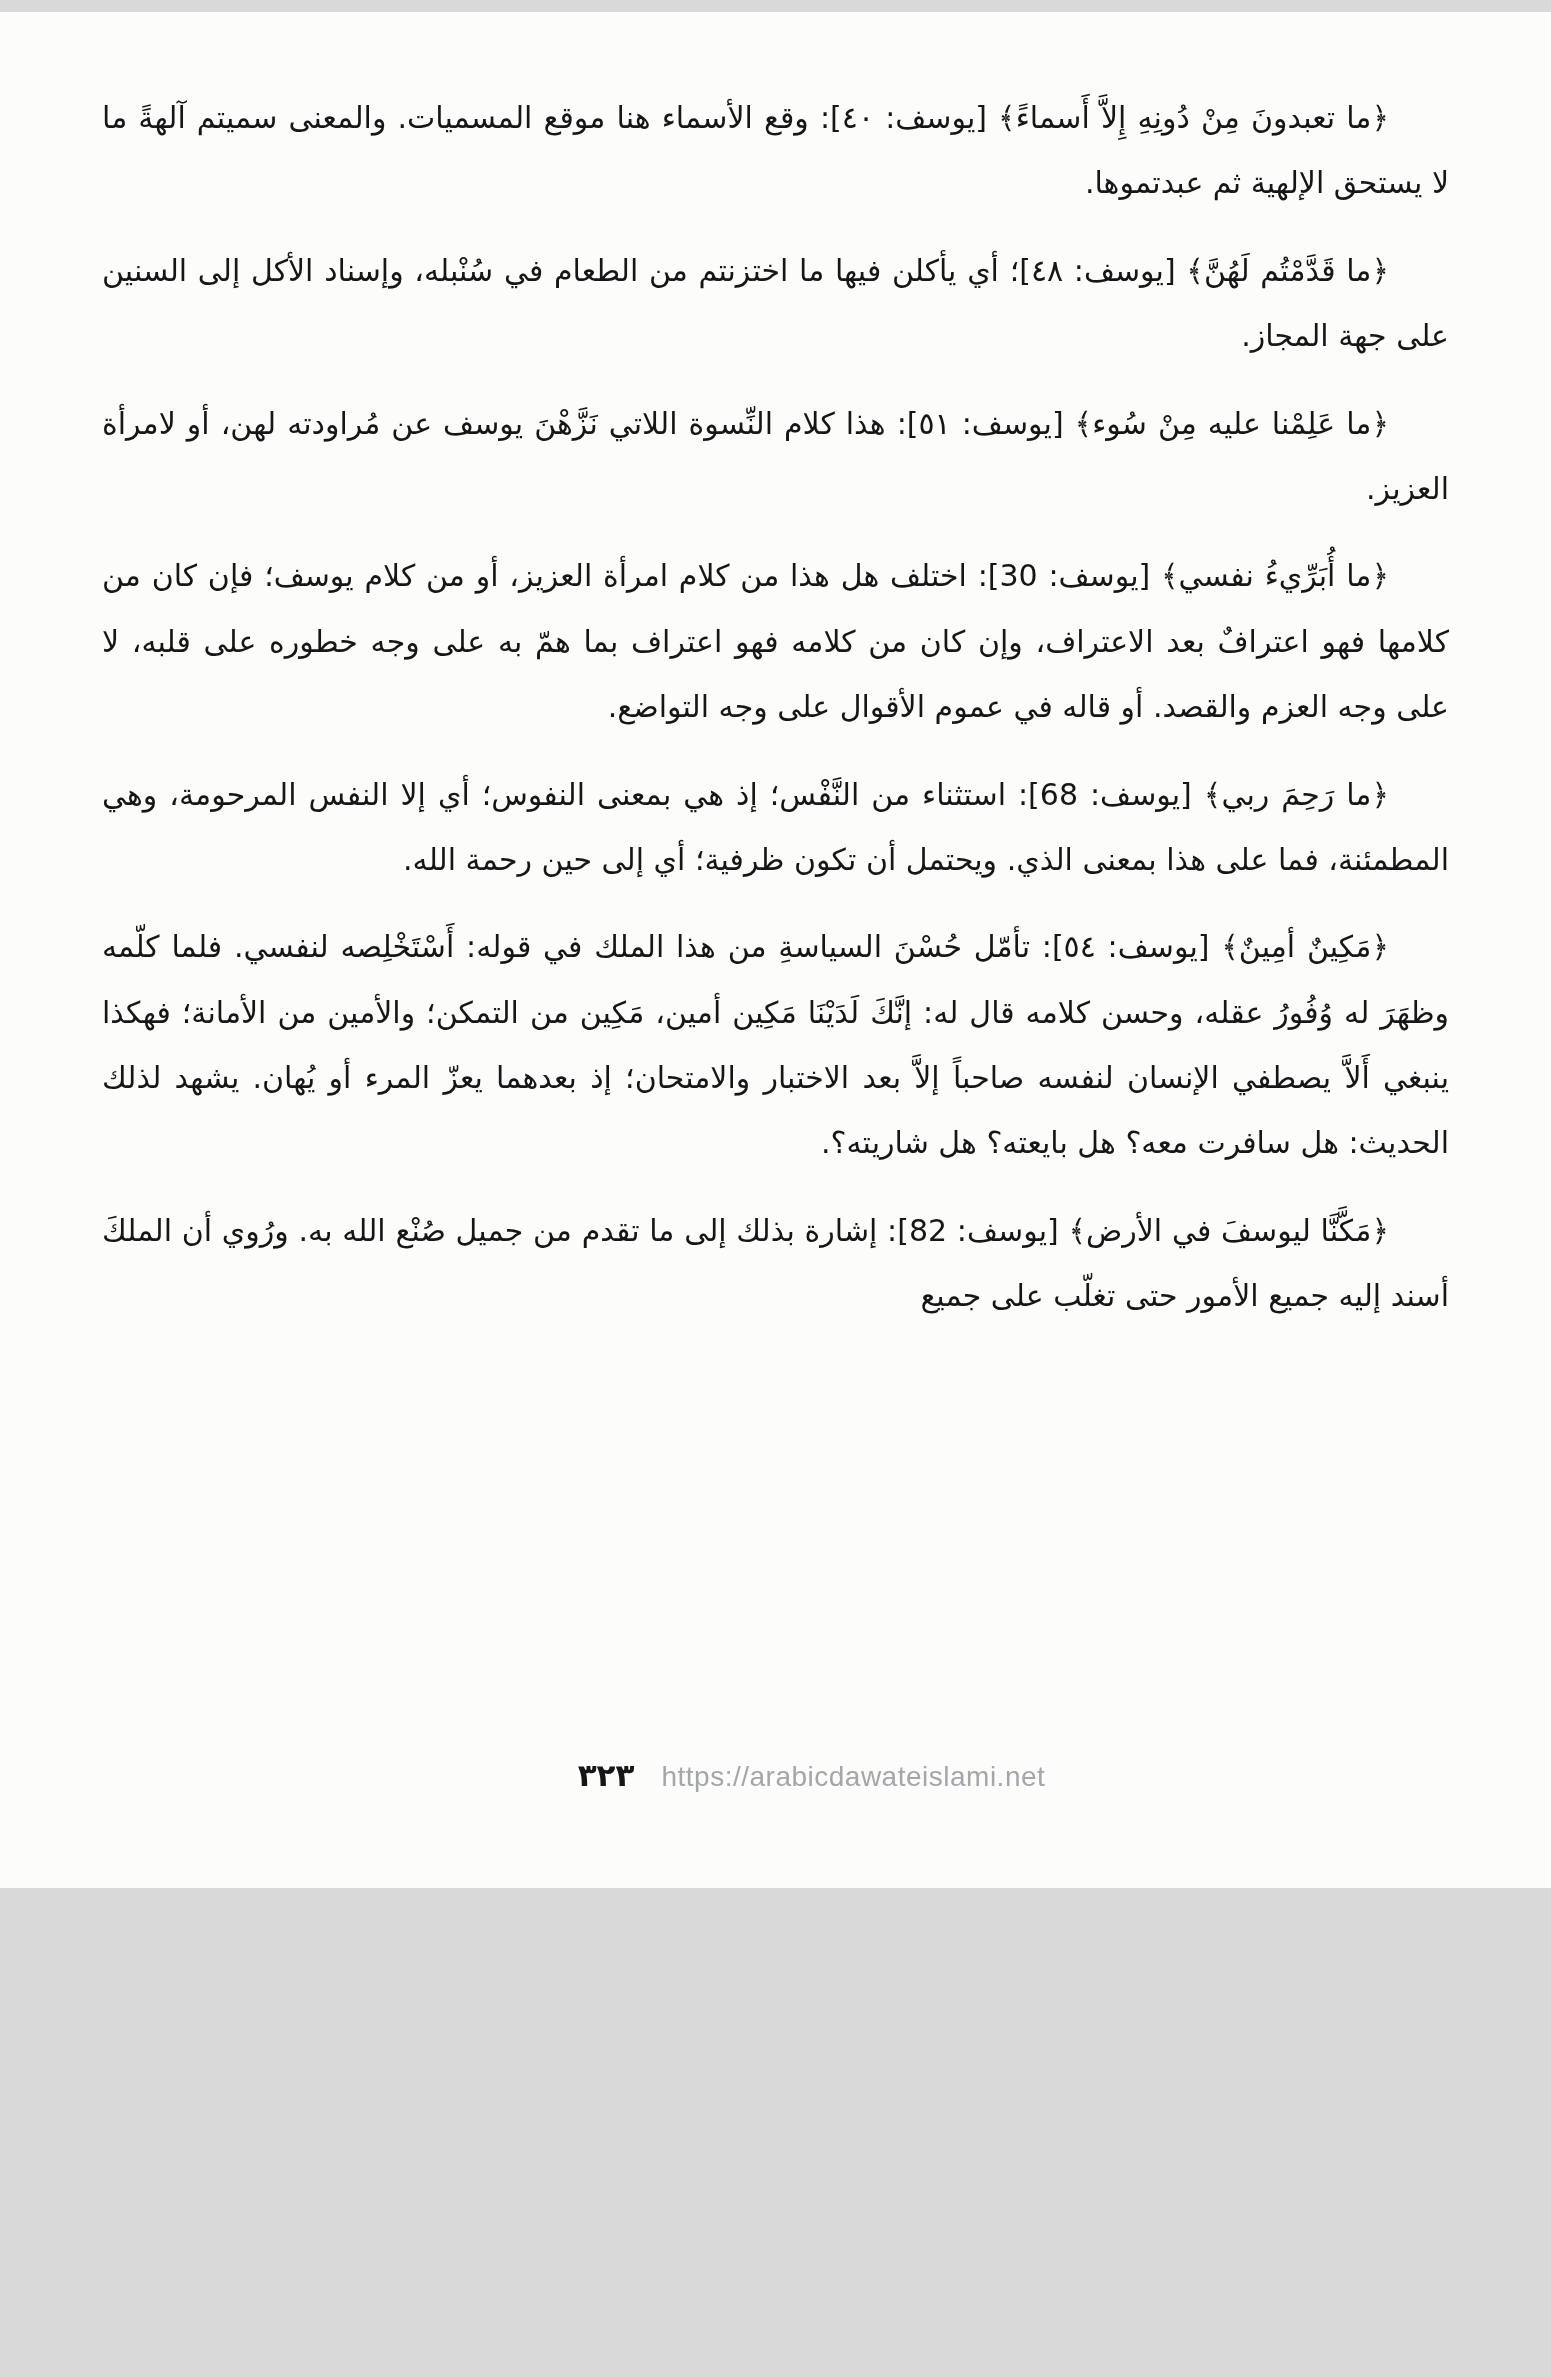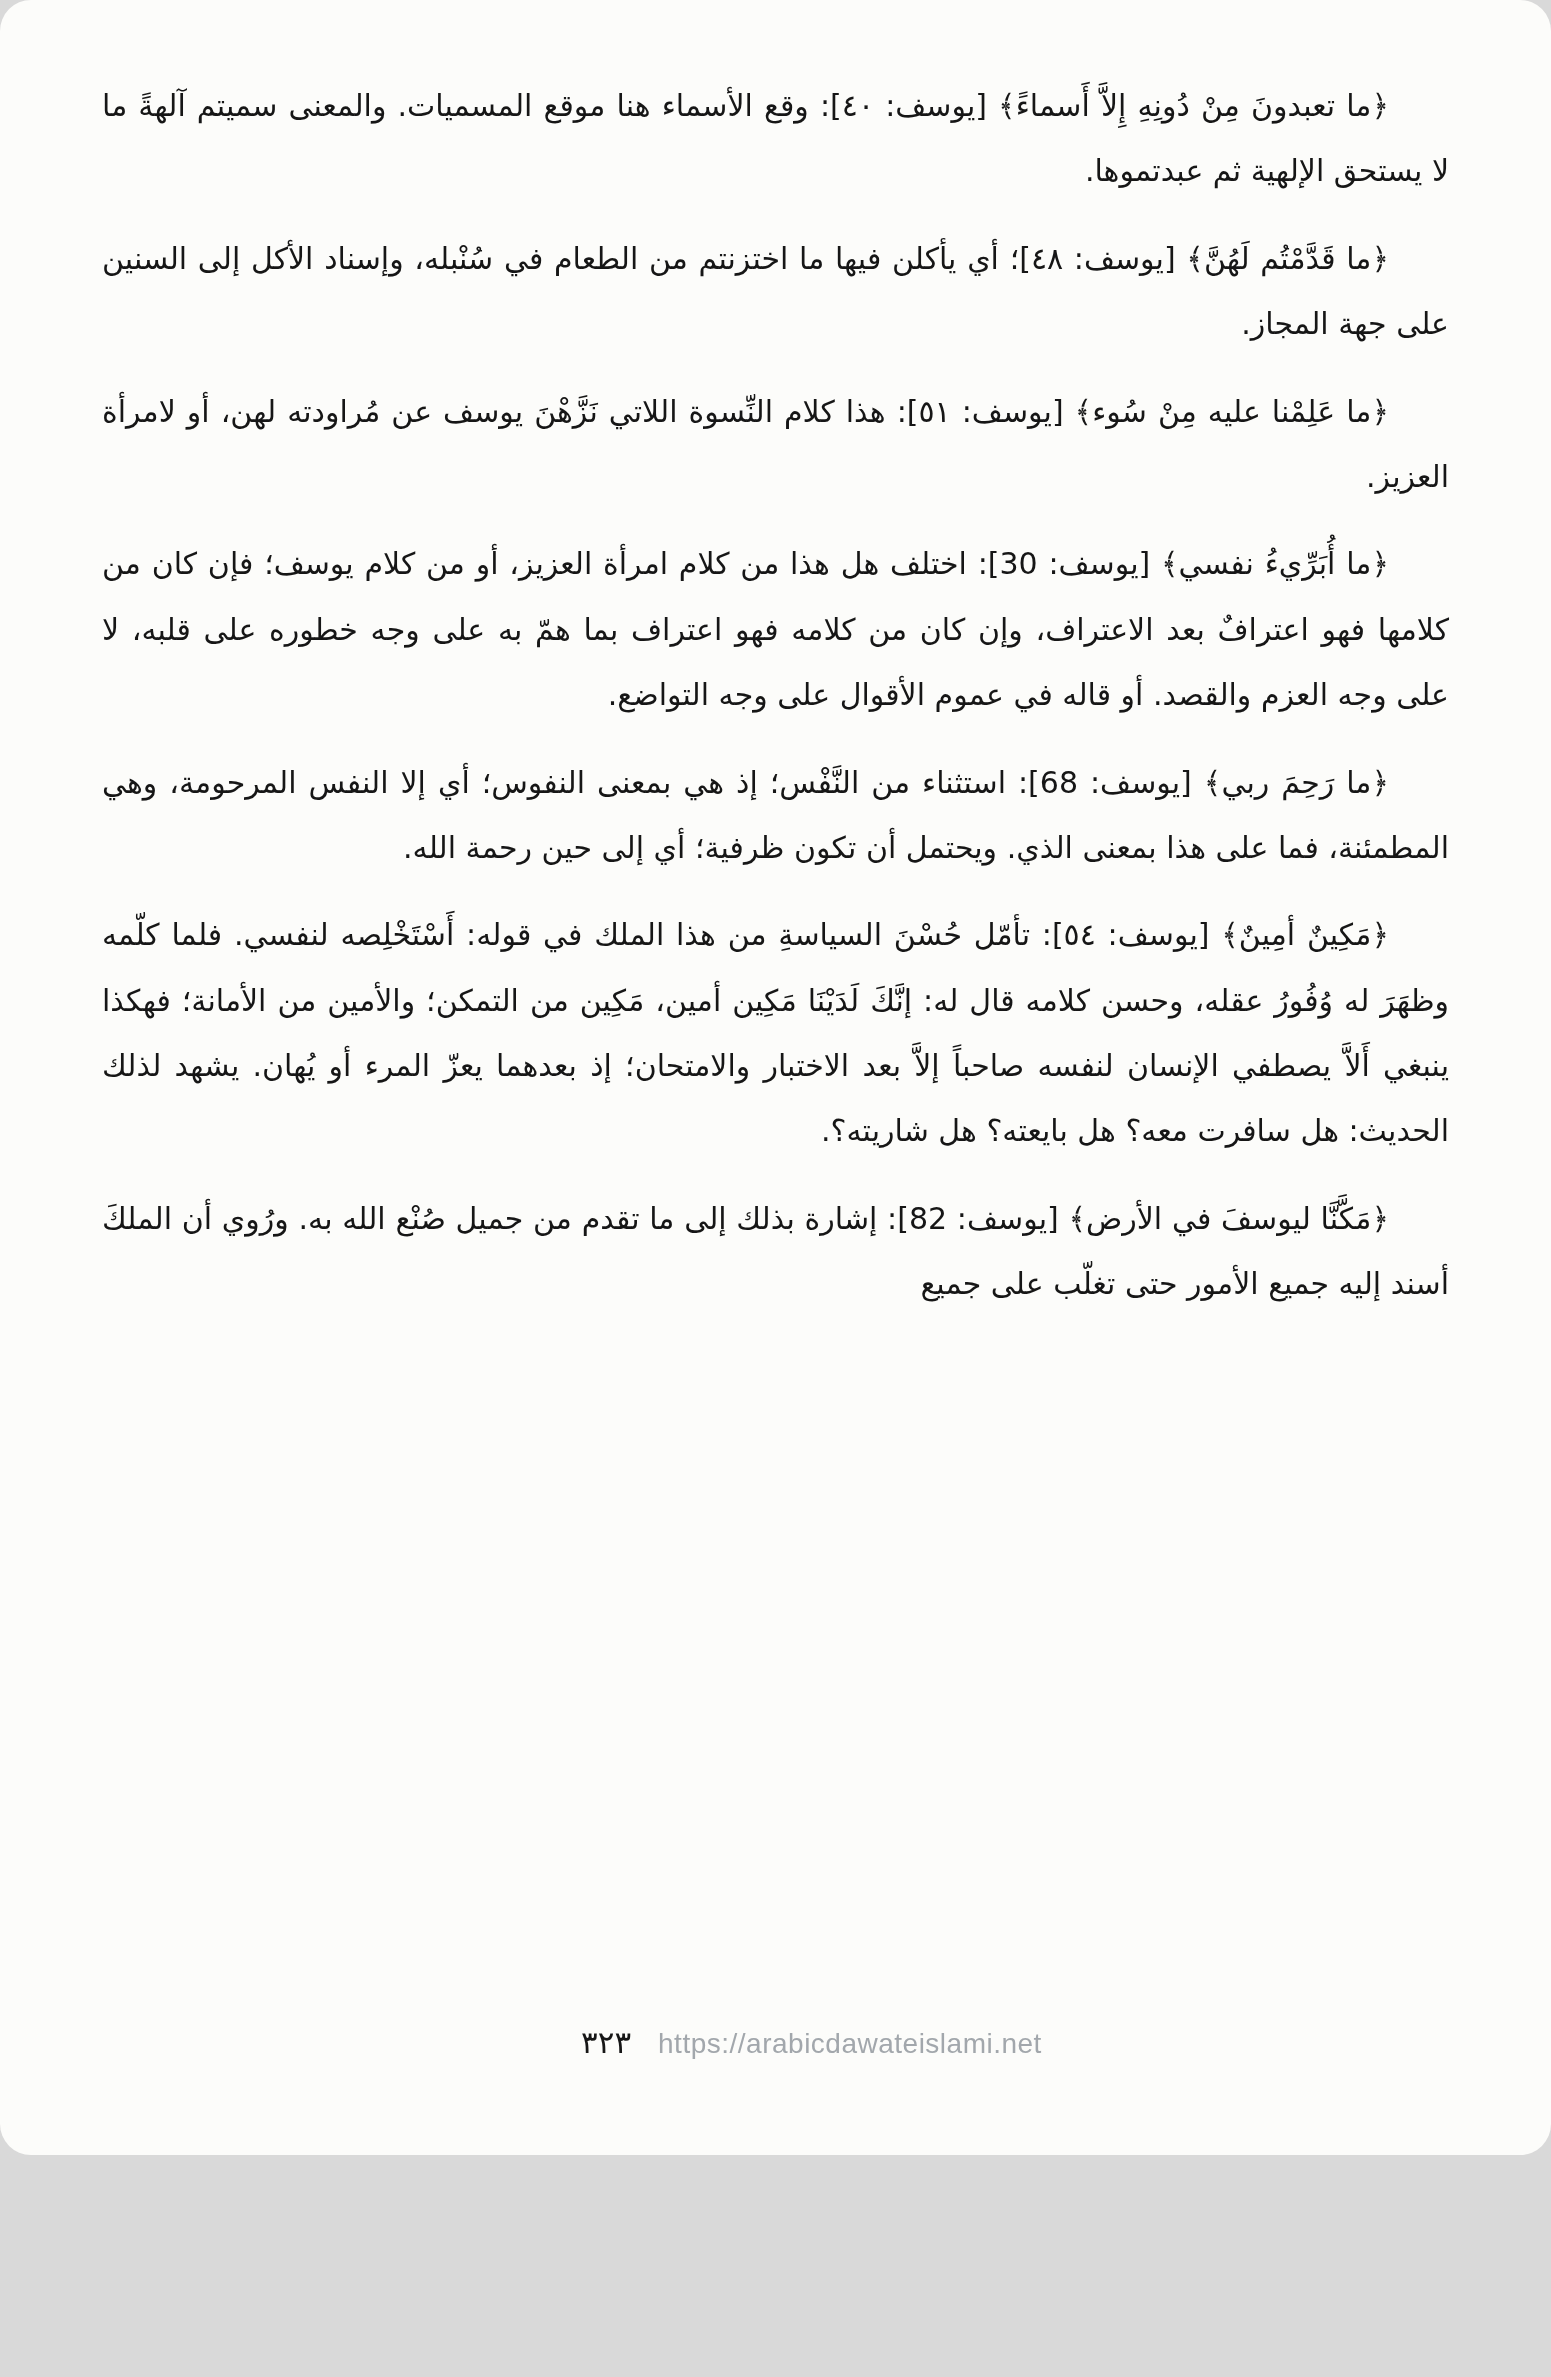--- a/index.html
+++ b/index.html
@@ -2,26 +2,25 @@
 <html lang="ar" style="--paper: #fcfcfa; --ink: #161616; --watermark: #a2a7ac;font-size:14.5px"><head>
 <meta charset="utf-8">
 <style>
   * { margin: 0; padding: 0; box-sizing: border-box; }
 
   html, body { background: #d9d9d9; }
 
   .page {
     position: relative;
     width: 1551px;
-    height: 2155px;
-    margin: 0 auto;
+    height: 1876px;
+    margin: 12px auto;
     background: var(--paper, #fcfcfa);
     font-family: "DejaVu Sans", sans-serif;
     overflow: hidden;
-    border-radius: 31px;
   }
 
   .content {
     position: absolute;
     top: 73px;
     right: 102px;
     left: 102px;
     direction: rtl;
     text-align: justify;
     color: var(--ink, #161616);
@@ -45,20 +44,21 @@
     justify-content: center;
     align-items: baseline;
     gap: 27px;
     transform: translateX(36px);
   }
 
   .page-number {
     font-size: 31px;
     color: var(--ink, #161616);
     direction: rtl;
+    font-weight: bold;
   }
 
   .watermark {
     font-size: 28px;
     letter-spacing: 0.5px;
     color: var(--watermark, #a2a7ac);
     font-family: Liberation Sans, sans-serif;
   }
 </style>
 </head>

